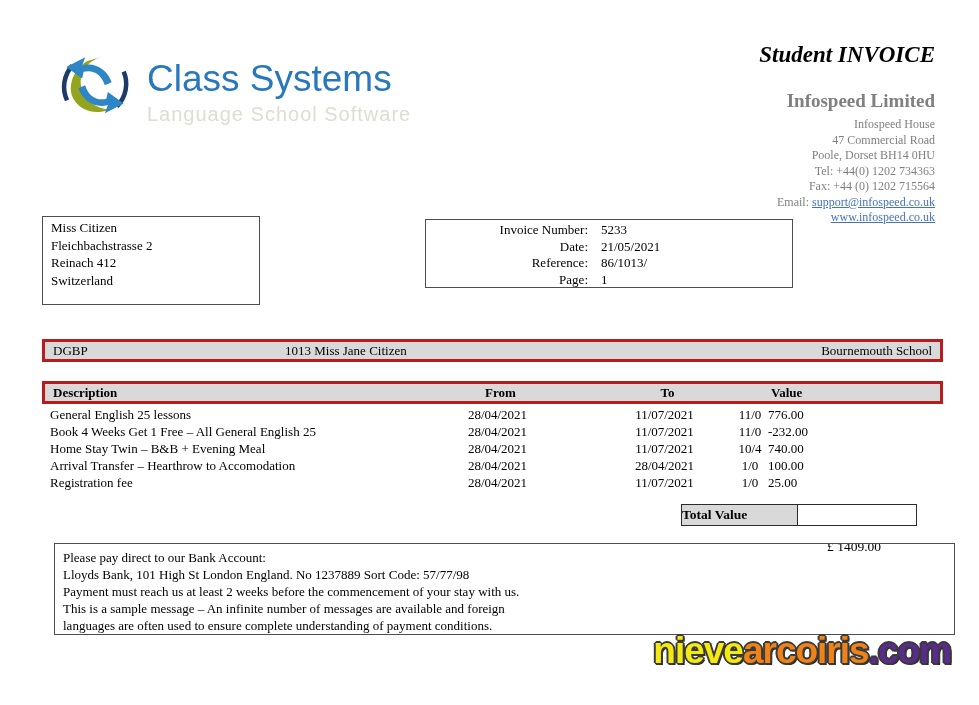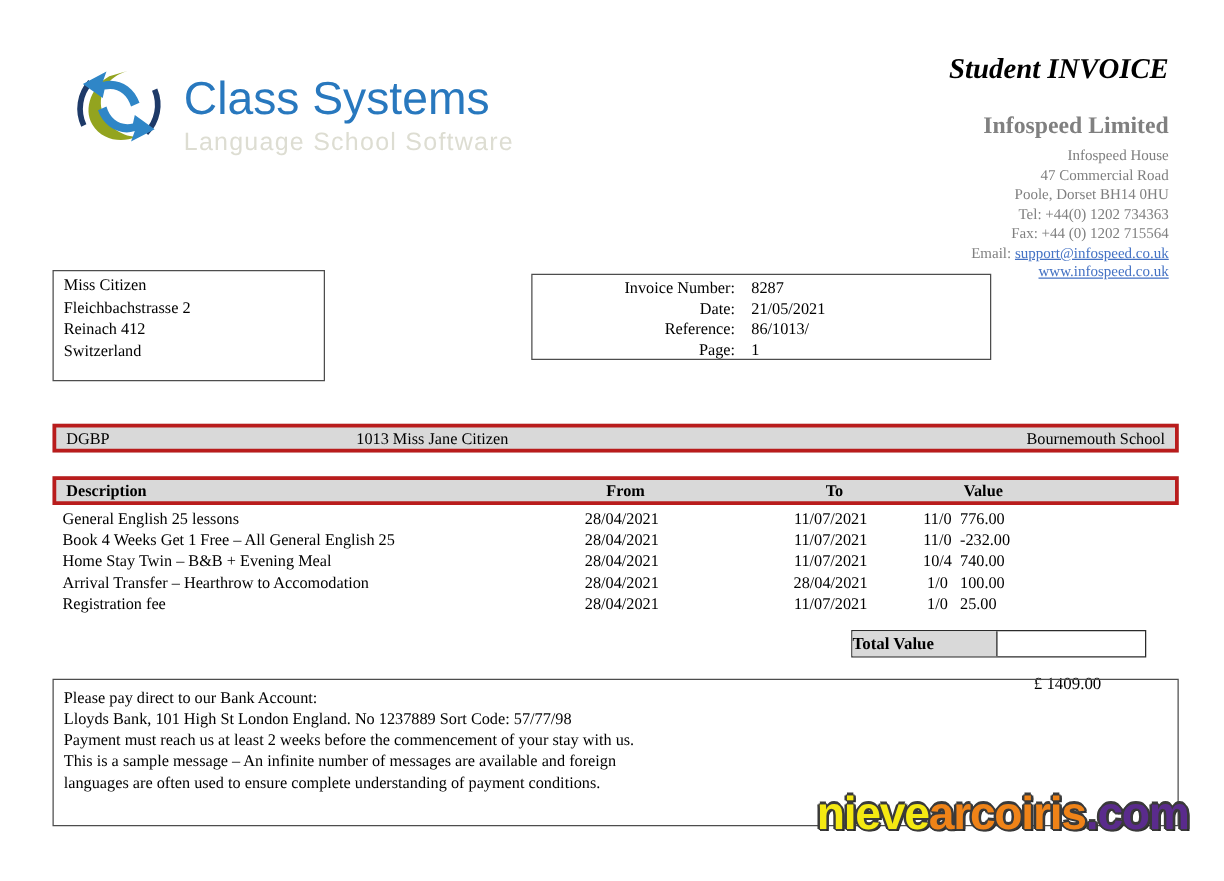--- a/index.html
+++ b/index.html
@@ -71,21 +71,21 @@
   .total-label{
     width:116px;background:#D9D9D9;font-weight:bold;font-size:13.5px;
     line-height:20px;padding-left:0;box-sizing:border-box;border-right:1px solid #2b2b2b;
   }
   .total-value{
     width:118px;background:#f0abfc;font-size:13.5px;line-height:20px;
     text-align:center;padding-right:6px;box-sizing:border-box;margin-top:32px;
   }
   
   .note-box{
-    position:absolute;left:42px;top:543px;width:901px;height:118px;
+    position:absolute;left:54px;top:543px;width:901px;height:92px;
     border:1px solid #4d4d4d;box-sizing:border-box;padding:5px 10px 0 8px;
   }
   .note-line{font-size:13px;line-height:17px;}
   
   .watermark{
     position:absolute;right:28px;bottom:36px;z-index:5;
     font-family:"Liberation Sans", sans-serif;
     font-size:37px;font-weight:bold;letter-spacing:-1px;line-height:1;
     white-space:nowrap;
     text-shadow:
@@ -132,21 +132,21 @@
   <div class="customer-box">
     <div class="customer-line">Miss Citizen</div>
     <div class="customer-line">Fleichbachstrasse 2</div>
     <div class="customer-line">Reinach 412</div>
     <div class="customer-line">Switzerland</div>
   </div>
 
   <div class="meta-box">
     <div class="meta-row">
       <div class="meta-label">Invoice Number:</div>
-      <div class="meta-value">8287</div>
+      <div class="meta-value">5233</div>
     </div>
     <div class="meta-row">
       <div class="meta-label">Date:</div>
       <div class="meta-value">21/05/2021</div>
     </div>
     <div class="meta-row">
       <div class="meta-label">Reference:</div>
       <div class="meta-value">86/1013/</div>
     </div>
     <div class="meta-row">

